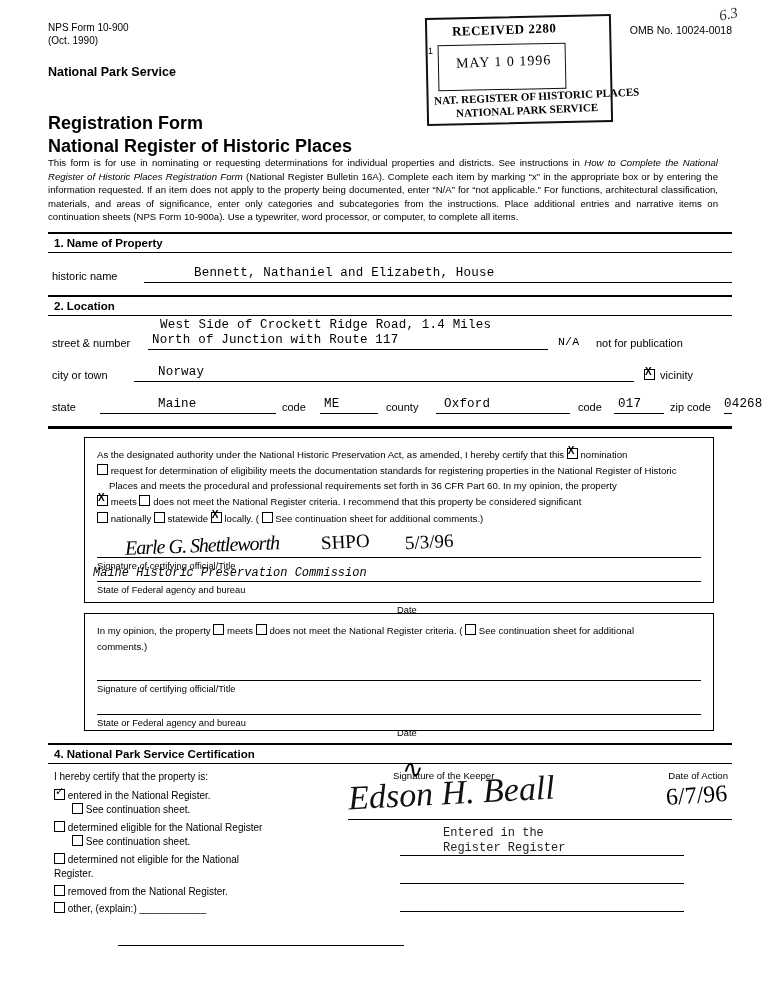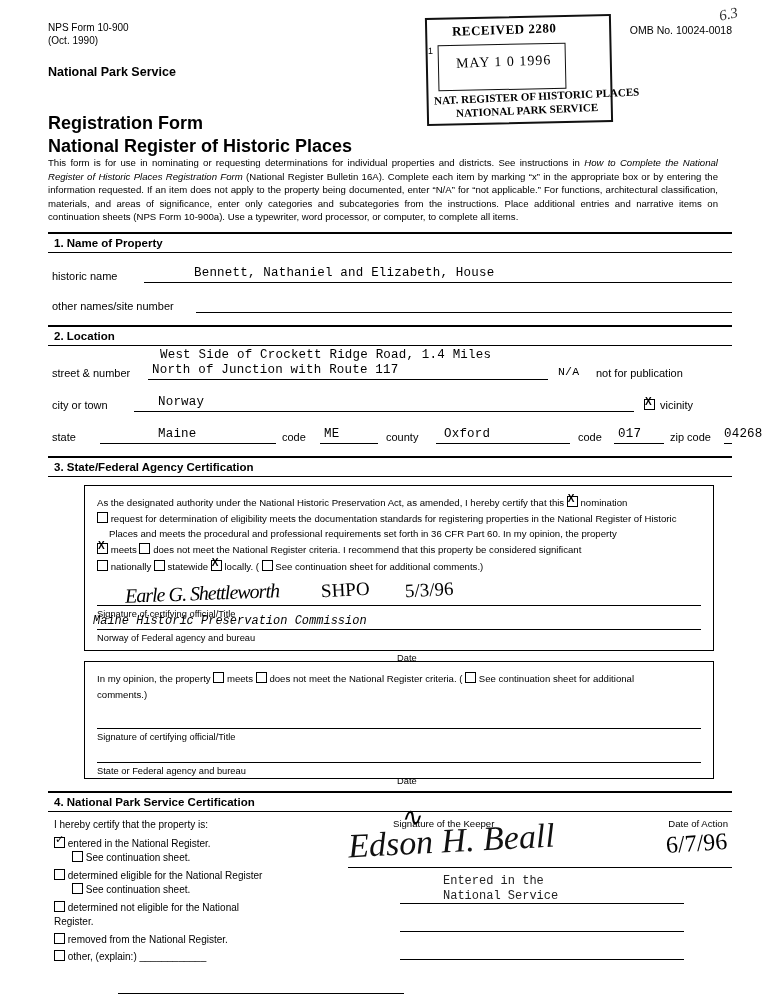--- a/index.html
+++ b/index.html
@@ -420,25 +420,20 @@
     <div class="rule-thick"></div>
     <div class="section-head">1.  Name of Property</div>
     <div class="rule-thin"></div>
 
     <div class="frow" style="height:34px">
       <div class="lbl" style="left:4px;">historic name</div>
       <div class="line" style="left:96px; width:588px;"></div>
       <div class="hand" style="left:146px;">Bennett, Nathaniel and Elizabeth, House</div>
     </div>
 
-    <div class="frow" style="height:30px">
-      <div class="lbl" style="left:4px;">other names/site number</div>
-      <div class="line" style="left:148px; width:536px;"></div>
-      <div class="hand" style="left:160px;"></div>
-    </div>
 
     <div class="rule-thick"></div>
     <div class="section-head">2.  Location</div>
     <div class="rule-thin"></div>
 
     <div class="frow" style="height:38px">
       <div class="lbl" style="left:4px;">street &amp; number</div>
       <div class="line" style="left:100px; width:400px;"></div>
       <div class="hand" style="left:112px; bottom:22px;">West Side of Crockett Ridge Road, 1.4 Miles</div>
       <div class="hand" style="left:104px; bottom:7px;">North of Junction with Route 117</div>
@@ -470,21 +465,20 @@
       <div class="lbl" style="left:530px;">code</div>
       <div class="line" style="left:566px; width:50px;"></div>
       <div class="hand" style="left:570px;">017</div>
 
       <div class="lbl" style="left:622px;">zip code</div>
       <div class="line" style="left:676px; width:8px;"></div>
       <div class="hand" style="left:676px;">04268</div>
     </div>
 
     <div class="rule-thick"></div>
-    <div class="section-head">3.  State/Federal Agency Certification</div>
     <div class="rule-thin"></div>
 
     <div class="certbox" style="height:148px;">
       <p>
         <span>As the designated authority under the National Historic Preservation Act, as amended, I hereby certify that this </span><span class="cb x"></span><span> nomination</span>
       </p>
       <p style="padding-left:12px; text-indent:-12px;">
         <span class="cb"></span>
         <span>request for determination of eligibility meets the documentation standards for registering properties in the National Register of Historic Places and meets the procedural and professional requirements set forth in 36 CFR Part 60. In my opinion, the property</span>
       </p>
@@ -509,21 +503,21 @@
       <div class="shpo">SHPO</div>
       <div class="sig3date">5/3/96</div>
 
       <div class="sigline" style="margin-top:30px;"></div>
       <div class="sig-labels">
         <span>Signature of certifying official/Title</span>
         <span class="d">Date</span>
       </div>
       <div class="commission">Maine Historic Preservation Commission</div>
       <div class="cert-sub" style="margin-top:6px;"></div>
-      <div class="agency-line">Norway of Federal agency and bureau</div>
+      <div class="agency-line">State of Federal agency and bureau</div>
     </div>
 
     <div class="certbox" style="height:100px; margin-top:10px;">
       <p>
         <span>In my opinion, the property </span>
         <span class="cb"></span>
         <span>meets</span>
         <span class="cb"></span>
         <span>does not meet the National Register criteria. (</span>
         <span class="cb"></span>
@@ -583,21 +577,21 @@
 
       <div class="keeper-label">Signature of the Keeper</div>
       <div class="dateaction-label">Date of Action</div>
 
       <div class="keeper-flourish">∿</div>
       <div class="keeper-sig">Edson H. Beall</div>
       <div class="date-sig">6/7/96</div>
 
       <div class="entered-stamp">
         <div>Entered in the</div>
-        <div>National Service</div>
+        <div>Register Register</div>
       </div>
 
       <div class="kline" style="top:52px; width:336px; left:300px;"></div>
       <div class="dline" style="top:52px;"></div>
 
       <div class="bottom-lines">
         <div class="bl" style="top:88px; left:352px; width:284px;"></div>
         <div class="bl" style="top:116px; left:352px; width:284px;"></div>
         <div class="bl" style="top:144px; left:352px; width:284px;"></div>
         <div class="bl" style="top:178px; left:70px; width:286px;"></div>

